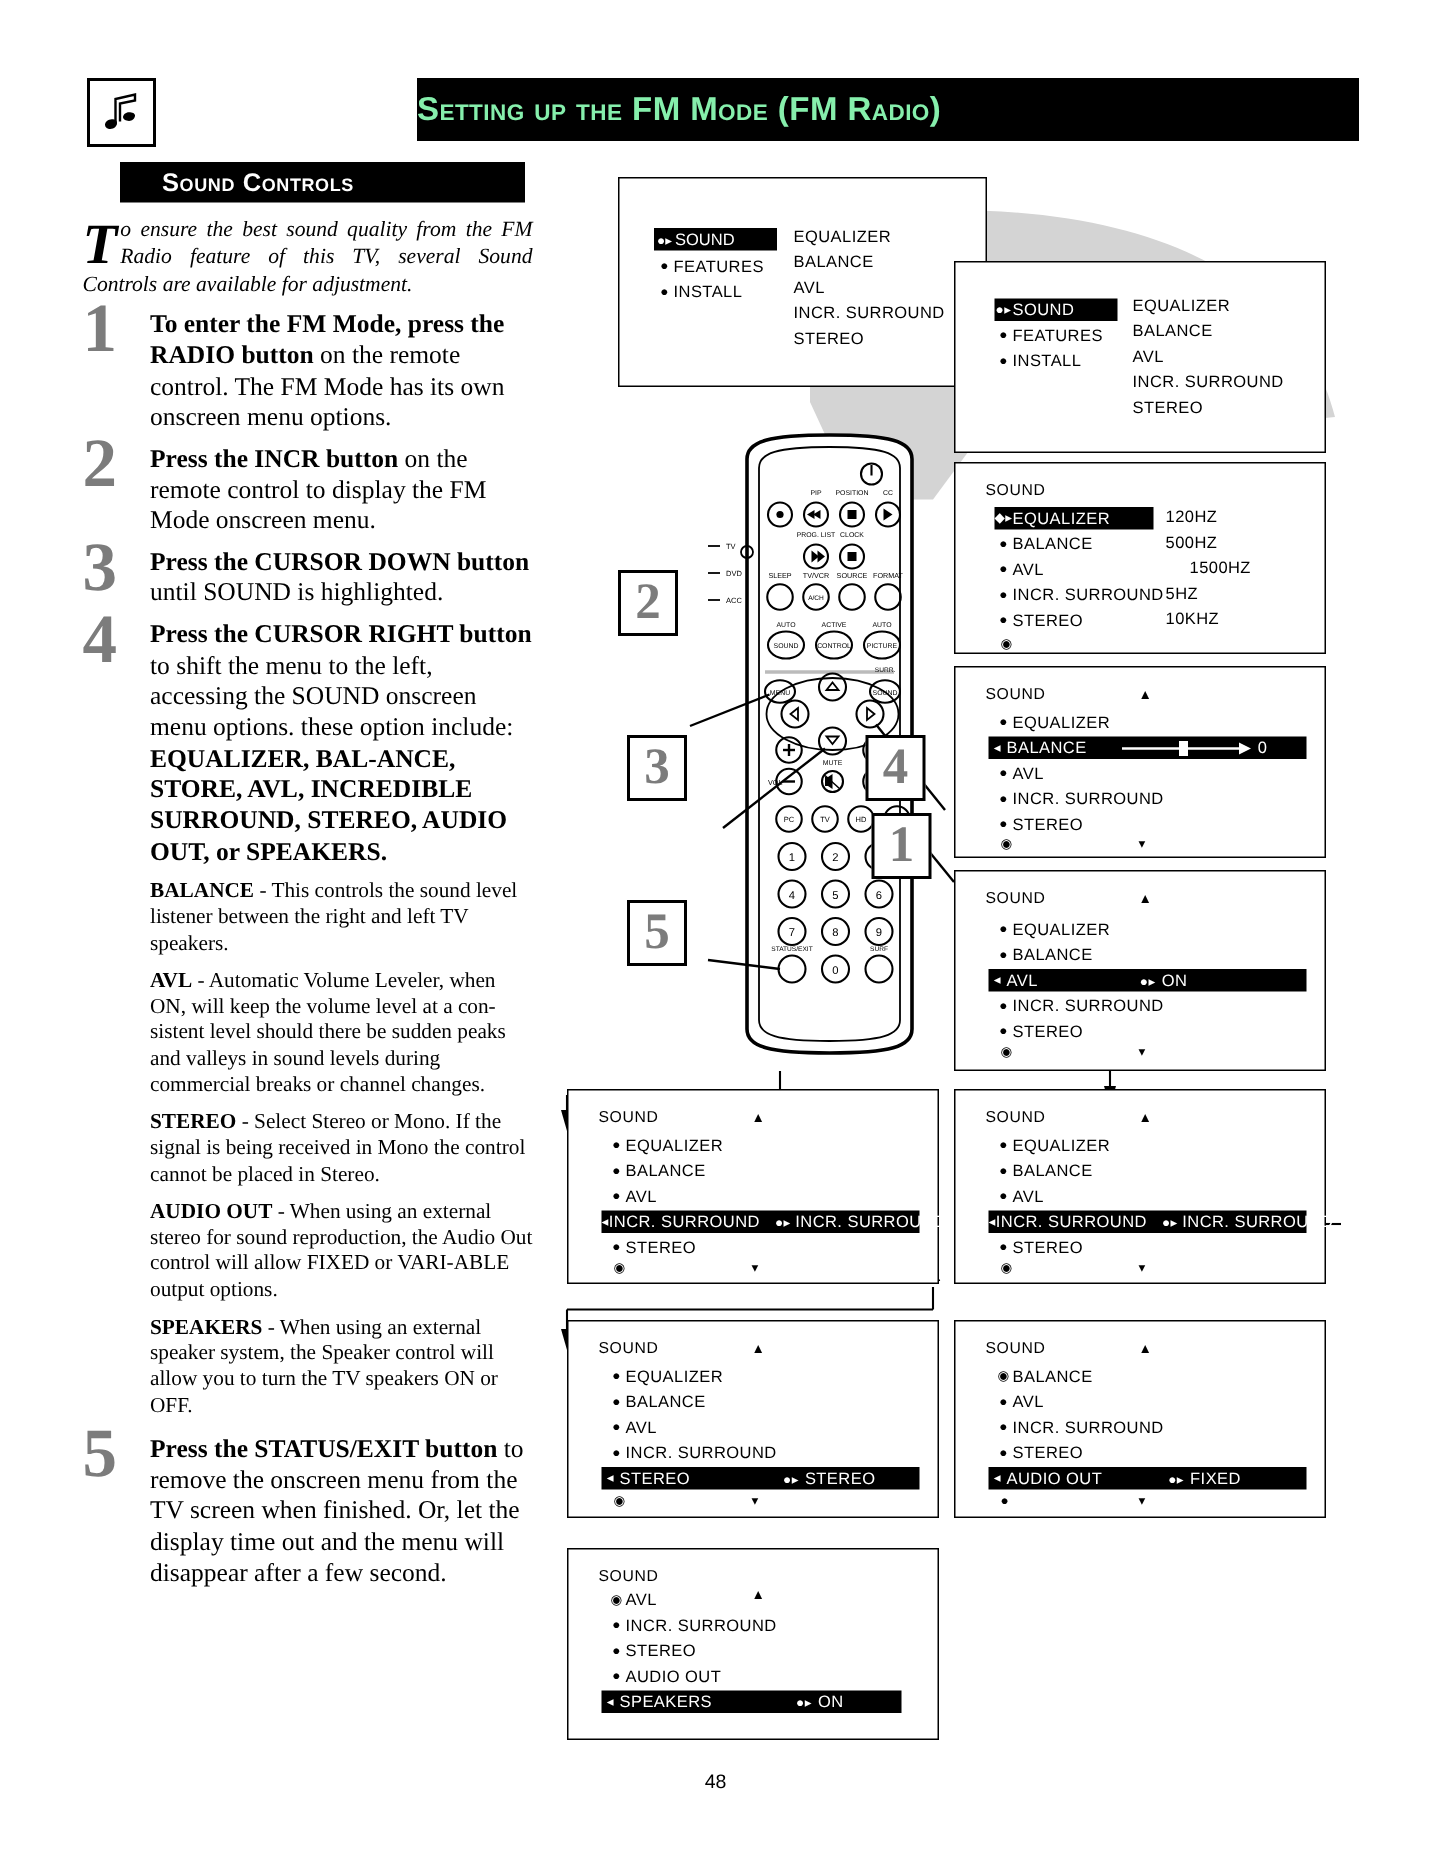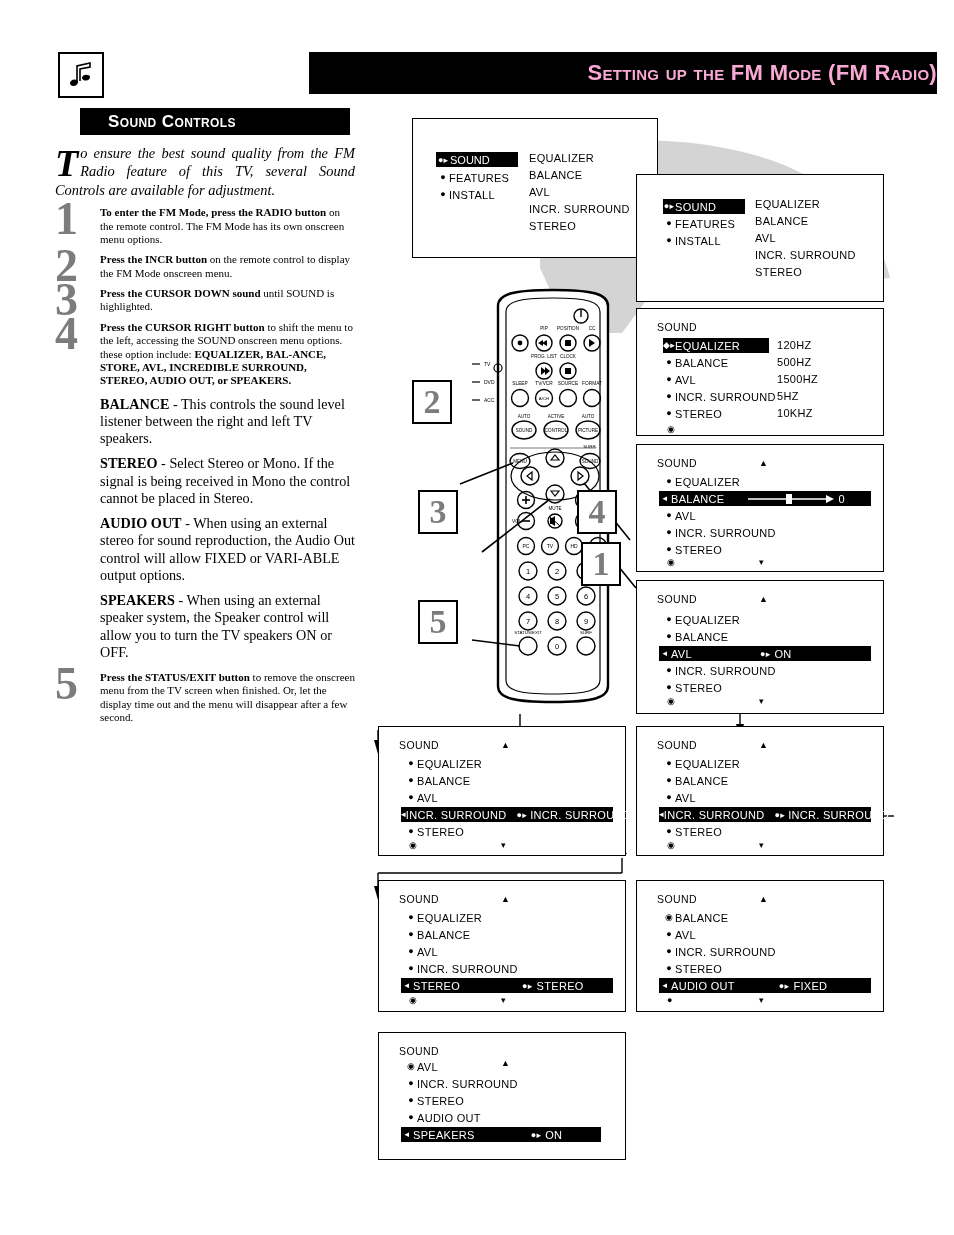--- a/index.html
+++ b/index.html
@@ -3,39 +3,39 @@
 <meta charset="utf-8">
 <style>
   html,body{margin:0;padding:0;background:#fff;}
   body{width:954px;height:1235px;position:relative;font-family:"Liberation Serif",serif;color:#000;}
   .page{position:absolute;left:0;top:0;width:954px;height:1235px;overflow:hidden;}
 
   
   .hdr-icon{position:absolute;left:58px;top:52px;width:42px;height:42px;border:2px solid #000;background:#fff;
             display:flex;align-items:center;justify-content:center;}
   .hdr-icon svg{display:block;}
-  .hdr-bar{position:absolute;left:278px;top:52px;width:628px;height:42px;background:#000;color:#f9a8d4;
-           display:flex;align-items:center;justify-content:flex-end;margin-left:31px;}
+  .hdr-bar{position:absolute;left:278px;top:52px;width:628px;height:42px;background:#000;color:#86efac;
+           display:flex;align-items:center;justify-content:flex-start;}
   .hdr-bar .t{font-family:"Liberation Sans",sans-serif;font-weight:bold;font-size:22px;letter-spacing:.3px;}
   .sc-bar{position:absolute;left:80px;top:108px;width:270px;height:27px;background:#000;color:#fff;
           display:flex;align-items:center;padding-left:28px;box-sizing:border-box;}
   .sc-bar .t{font-family:"Liberation Sans",sans-serif;font-weight:bold;font-size:17px;letter-spacing:.4px;}
 
   
   .sc{font-variant:small-caps;}
 
   
   .lcol{position:absolute;left:55px;top:144px;width:300px;}
   .intro{font-size:14.4px;line-height:1.28;font-style:italic;text-align:justify;margin:0 0 6px 0;}
   .intro .drop{float:left;font-size:38px;line-height:30px;font-weight:bold;font-style:italic;
                padding:2px 2px 0 0;margin-top:2px;}
   .step{position:relative;padding-left:45px;margin-top:7px;}
   .step .num{position:absolute;left:0;top:-10px;width:40px;text-align:left;
              font-family:"Liberation Serif",serif;font-weight:bold;font-size:46px;line-height:46px;color:#7c7c7c;}
-  .step p{margin:0;font-size:11px;line-height:1.215;text-align:left;}
+  .step p{margin:0;font-size:17px;line-height:1.215;text-align:left;}
   .para{margin:8px 0 0 45px;font-size:14.2px;line-height:1.215;}
   .para b, .step p b{font-weight:bold;}
 
   
   .rcol{position:absolute;left:370px;top:118px;width:530px;height:1045px;}
 
   .osd{position:absolute;background:#fff;border:1.6px solid #000;box-sizing:border-box;
        font-family:"Liberation Sans",sans-serif;}
   .osd .title{position:absolute;font-size:10.5px;letter-spacing:.4px;font-weight:normal;}
   .row{position:absolute;display:flex;align-items:center;height:15px;box-sizing:border-box;
@@ -88,29 +88,30 @@
       <p><b>To enter the FM Mode, press the RADIO button</b> on the remote control. The FM Mode has its own onscreen menu options.</p>
     </div>
 
     <div class="step">
       <div class="num">2</div>
       <p><b>Press the INCR button</b> on the remote control to display the FM Mode onscreen menu.</p>
     </div>
 
     <div class="step">
       <div class="num">3</div>
-      <p><b>Press the CURSOR DOWN sound</b> until SOUND is highlighted.</p>
+      <p><b>Press the CURSOR DOWN button</b> until SOUND is highlighted.</p>
     </div>
 
     <div class="step">
       <div class="num">4</div>
       <p><b>Press the CURSOR RIGHT button</b> to shift the menu to the left, accessing the SOUND onscreen menu options. these option include: <b>EQUALIZER, BAL-ANCE, STORE, AVL, INCREDIBLE SURROUND, STEREO, AUDIO OUT, or SPEAKERS.</b></p>
     </div>
 
     <p class="para"><b>BALANCE</b><span> - This controls the sound level listener between the right and left TV speakers.</span></p>
+    <p class="para"><b>AVL</b><span> - Automatic Volume Leveler, when ON, will keep the volume level at a con-sistent level should there be sudden peaks and valleys in sound levels during commercial breaks or channel changes.</span></p>
     <p class="para"><b>STEREO</b><span> - Select Stereo or Mono. If the signal is being received in Mono the control cannot be placed in Stereo.</span></p>
     <p class="para"><b>AUDIO OUT</b><span> - When using an external stereo for sound reproduction, the Audio Out control will allow FIXED or VARI-ABLE output options.</span></p>
     <p class="para"><b>SPEAKERS</b><span> - When using an external speaker system, the Speaker control will allow you to turn the TV speakers ON or OFF.</span></p>
 
     <div class="step" style="margin-top:10px;">
       <div class="num">5</div>
       <p><b>Press the STATUS/EXIT button</b> to remove the onscreen menu from the TV screen when finished. Or, let the display time out and the menu will disappear after a few second.</p>
     </div>
   </div>
 
@@ -205,21 +206,21 @@
         <span class="bullet">●</span>
         <span class="lab">INCR.  SURROUND</span>
       </div>
       <div class="row" style="left:26px;top:97px;">
         <span class="bullet">●</span>
         <span class="lab">STEREO</span>
       </div>
       <div class="updn" style="left:30px;top:116px;">◉</div>
       <div class="val" style="left:140px;top:30px;">120HZ</div>
       <div class="val" style="left:140px;top:47px;">500HZ</div>
-      <div class="val" style="left:140px;top:64px;">1500HZ</div>
+      <div class="val" style="left:156px;top:64px;">1500HZ</div>
       <div class="val" style="left:140px;top:81px;">5HZ</div>
       <div class="val" style="left:140px;top:98px;">10KHZ</div>
     </div>
 
     <div class="osd" style="left:266px;top:326px;width:248px;height:128px;">
       <div class="title" style="left:20px;top:12px;">SOUND</div>
       <div class="updn" style="left:122px;top:14px;">▲</div>
       <div class="row" style="left:26px;top:29px;">
         <span class="bullet">●</span>
         <span class="lab">EQUALIZER</span>
@@ -559,13 +560,14 @@
     </svg>
 
     <div class="callout" style="left:42px;top:262px;width:36px;height:40px;">2</div>
     <div class="callout" style="left:48px;top:372px;width:36px;height:40px;">3</div>
     <div class="callout" style="left:207px;top:372px;width:36px;height:40px;">4</div>
     <div class="callout" style="left:211px;top:424px;width:36px;height:40px;">1</div>
     <div class="callout" style="left:48px;top:482px;width:36px;height:40px;">5</div>
 
   </div>
 
+  <div class="pageno">48</div>
 </div>
 
 </body></html>

